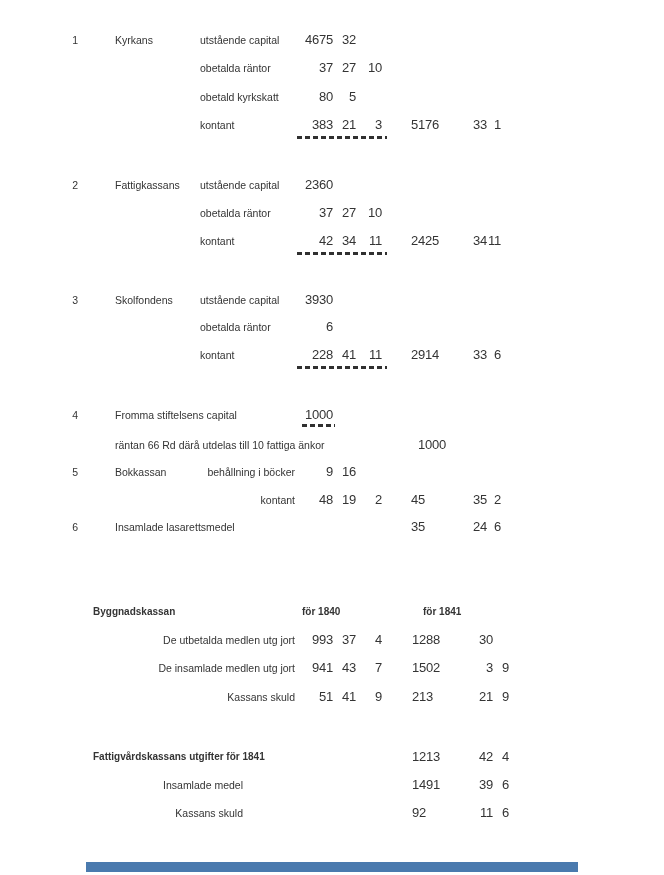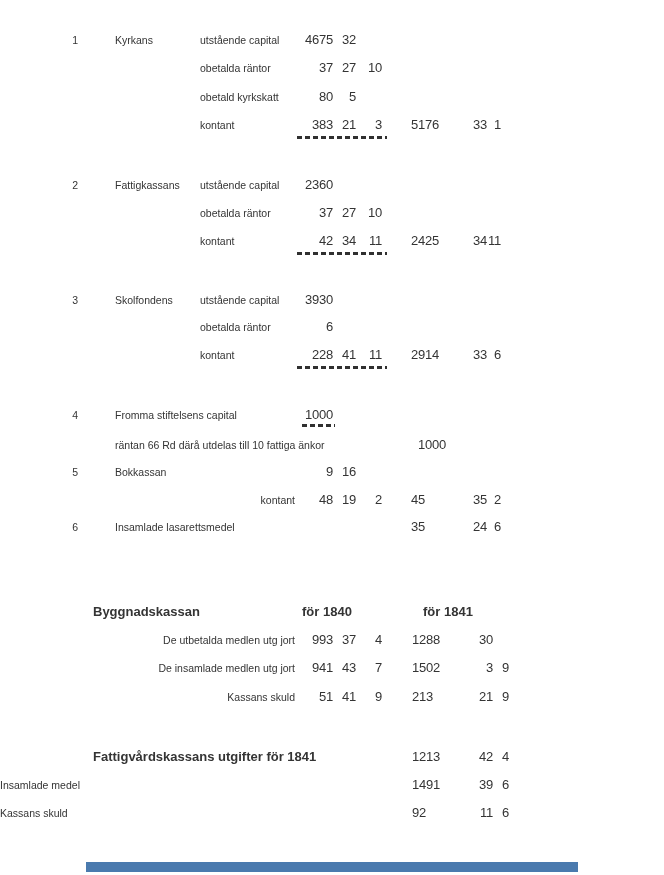--- a/index.html
+++ b/index.html
@@ -4,33 +4,33 @@
 <style>
   html,body{margin:0;padding:0;background:#ffffff;}
   body{width:664px;height:875px;position:relative;overflow:hidden;
        font-family:"Liberation Sans",sans-serif;color:#343434;}
   .page{position:absolute;inset:0;background:#ffffff;}
   .row{position:absolute;left:0;width:664px;height:15px;font-size:10.5px;line-height:14px;white-space:nowrap;}
   .num{position:absolute;left:66px;width:12px;text-align:right;}
   .name{position:absolute;left:86px;margin-left:29px;}
   .lbl{position:absolute;left:200px;}
   .lblr{position:absolute;left:0;width:295px;text-align:right;}
-  .lblr2{position:absolute;left:0;width:220px;}
+  .lblr2{position:absolute;left:0;width:243px;text-align:right;}
   .amt{font-size:13px;letter-spacing:-0.2px;line-height:14px;}
   .a1{position:absolute;left:281px;width:52px;text-align:right;}
   .a2{position:absolute;left:330px;width:26px;text-align:right;}
   .a3{position:absolute;left:360px;width:22px;text-align:right;}
   .b1{position:absolute;left:411px;width:52px;text-align:left;}
   .b2{position:absolute;left:461px;width:26px;text-align:right;}
   .b3{position:absolute;left:487px;width:14px;text-align:right;}
   .bb1{position:absolute;left:412px;width:52px;text-align:left;}
   .bb2{position:absolute;left:467px;width:26px;text-align:right;}
   .bb3{position:absolute;left:494px;width:15px;text-align:right;}
   .note-amt{position:absolute;left:418px;}
-  .bold{font-weight:bold;font-size:13px;}
+  .bold{font-weight:bold;font-size:10px;}
   .hcol1{position:absolute;left:302px;}
   .hcol2{position:absolute;left:423px;}
   .title{position:absolute;left:93px;}
   .dash{position:absolute;height:3px;background:repeating-linear-gradient(90deg,#303030 0 5px,transparent 5px 8px);}
   .bar{position:absolute;left:86px;top:862px;width:492px;height:10px;}
 </style>
 </head>
 <body>
 
 <div class="page">
@@ -115,20 +115,21 @@
   </div>
   <div class="dash" style="top:424px;left:302px;width:33px"></div>
   <div class="row" style="top:438px">
     <span class="name">räntan 66 Rd därå utdelas till 10 fattiga änkor</span>
     <span class="amt note-amt">1000</span>
   </div>
 
   <div class="row" style="top:465px">
     <span class="num">5</span>
     <span class="name">Bokkassan</span>
+    <span class="lblr">behållning i böcker</span>
     <span class="amt a1">9</span>
     <span class="amt a2">16</span>
   </div>
   <div class="row" style="top:493px">
     <span class="lblr">kontant</span>
     <span class="amt a1">48</span>
     <span class="amt a2">19</span>
     <span class="amt a3">2</span>
     <span class="amt b1">45</span>
     <span class="amt b2">35</span>

